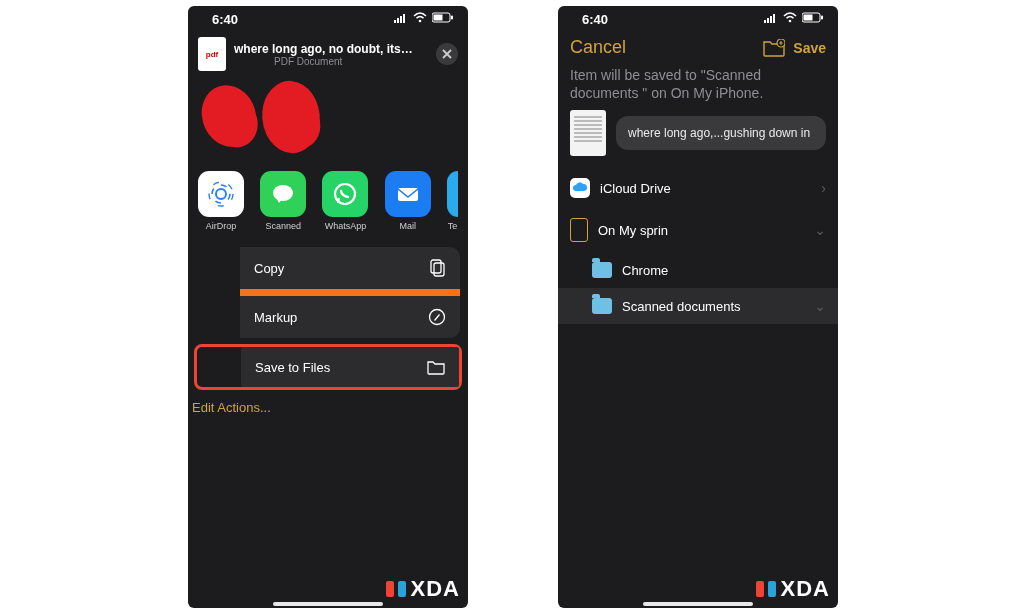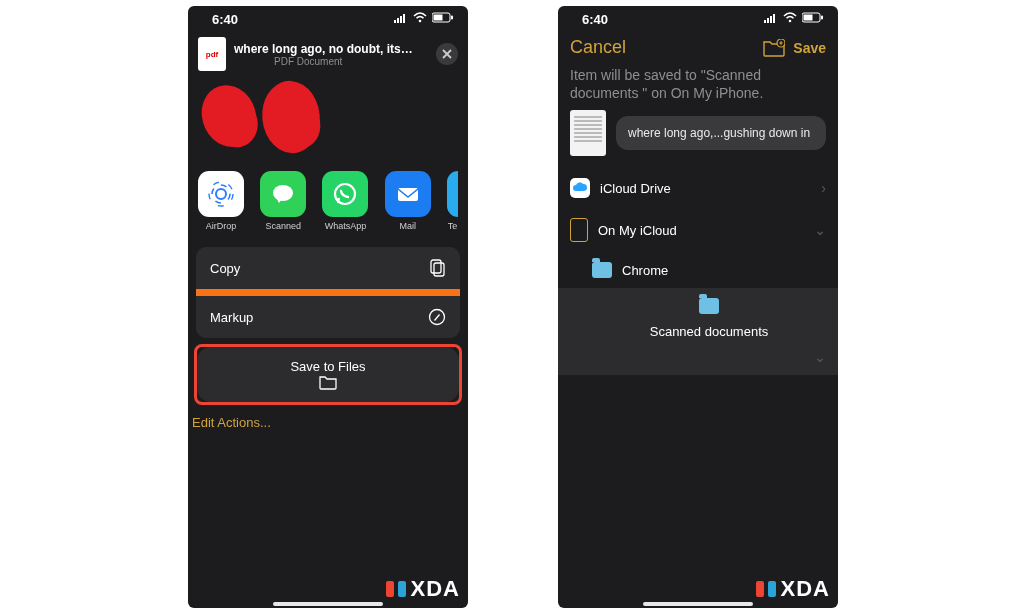--- a/index.html
+++ b/index.html
@@ -22,42 +22,42 @@
   .app-row{display:flex;gap:16px;padding:8px 10px 6px 10px;overflow:hidden;}
   .app-row .app{width:50px;text-align:center;}
   .app .ic{width:46px;height:46px;border-radius:11px;background:#2c2c2e;display:flex;align-items:center;justify-content:center;}
   .app .lbl{font-size:9px;color:#cfcfcf;margin-top:4px;white-space:nowrap;}
   .ic.airdrop{background:#fff;}
   .ic.msg{background:#30d158;}
   .ic.mail{background:#1c7cf2;}
   .ic.wa{background:#25d366;}
   .ic.tg{background:#2aabee;}
   .actions{margin:10px 8px 0 8px;border-radius:10px;overflow:hidden;}
-  .action{display:flex;align-items:center;justify-content:space-between;background:#2c2c2e;padding:12px 14px;font-size:13px;}
+  .action{display:flex;align-items:center;justify-content:space-between;background:#2c2c2e;padding:12px 14px;font-size:13px;margin-left:44px;}
   .action + .action{border-top:7px solid #f97316;}
   .hl-wrap{margin:6px 6px 0 6px;border:3px solid #e43;border-radius:8px;}
-  .hl-wrap .action{background:#2c2c2e;border-radius:14px;flex-direction:column;}
+  .hl-wrap .action{background:#2c2c2e;border-radius:2px;}
   .edit-actions{color:#d1a33a;padding:10px 4px;font-size:13px;}
   .watermark{position:absolute;bottom:6px;right:8px;display:flex;align-items:center;gap:4px;font-weight:700;font-size:22px;letter-spacing:1px;font-family:Arial,sans-serif;}
   .home-ind{position:absolute;bottom:2px;left:50%;transform:translateX(-50%);width:110px;height:4px;border-radius:2px;background:#fff;opacity:.9;}
   
   .nav{display:flex;justify-content:space-between;align-items:center;padding:8px 12px;}
   .nav .cancel{color:#d1a33a;font-size:18px;}
   .nav .save-side{display:flex;align-items:center;gap:8px;color:#d1a33a;font-size:14px;font-weight:700;}
   .note{color:#8e8e93;font-size:14px;padding:0 12px 8px 12px;line-height:1.3;}
   .file-prev{display:flex;gap:10px;padding:0 12px 12px 12px;align-items:center;}
   .file-thumb{width:36px;height:46px;background:#f3f3f3;border-radius:3px;position:relative;overflow:hidden;}
   .file-thumb::after{content:"";position:absolute;left:4px;right:4px;top:6px;height:2px;background:#bbb;box-shadow:0 4px 0 #bbb,0 8px 0 #bbb,0 12px 0 #bbb,0 16px 0 #bbb,0 20px 0 #bbb,0 24px 0 #bbb;}
   .file-name{flex:1;background:#3a3a3c;border-radius:12px;padding:10px 12px;font-size:12px;color:#eaeaea;white-space:nowrap;overflow:hidden;text-overflow:ellipsis;}
   .loc-list .row{display:flex;align-items:center;gap:10px;padding:10px 12px;font-size:13px;}
   .loc-list .row .chev{margin-left:auto;color:#5a5a5e;font-size:14px;}
   .loc-list .row .fdr{width:20px;height:16px;border-radius:3px;background:#6ec1e4;position:relative;}
   .loc-list .row .fdr::before{content:"";position:absolute;top:-4px;left:0;width:8px;height:4px;background:#6ec1e4;border-radius:2px 2px 0 0;}
   .row.indent1{padding-left:34px;}
-  .row.selected{background:#2c2c2e;flex-direction:column;}
+  .row.selected{background:#2c2c2e;}
   .icloud-ic{width:20px;height:20px;border-radius:5px;background:#fff;display:flex;align-items:center;justify-content:center;}
   .phone-ic{width:16px;height:22px;border:1px solid #d1a33a;border-radius:3px;position:relative;}
   svg{display:block;}
 </style>
 </head>
 <body>
 
 <div class="stage">
 
   <div class="phone" id="phone-left">
@@ -233,21 +233,21 @@
         <span class="icloud-ic">
           <svg width="16" height="12">
               <path d="M4 9 a3 3 0 0 1 0-6 a4 4 0 0 1 7 -1 a3 3 0 0 1 1 7 Z" fill="#2aa3ff"></path>
             </svg>
         </span>
         <span>iCloud Drive</span>
         <span class="chev">›</span>
       </div>
       <div class="row">
         <span class="phone-ic"></span>
-        <span>On My iCloud</span>
+        <span>On My sprin</span>
         <span class="chev">⌄</span>
       </div>
       <div class="row indent1">
         <span class="fdr"></span>
         <span>Chrome</span>
       </div>
       <div class="row indent1 selected">
         <span class="fdr"></span>
         <span>Scanned documents</span>
         <span class="chev">⌄</span>

